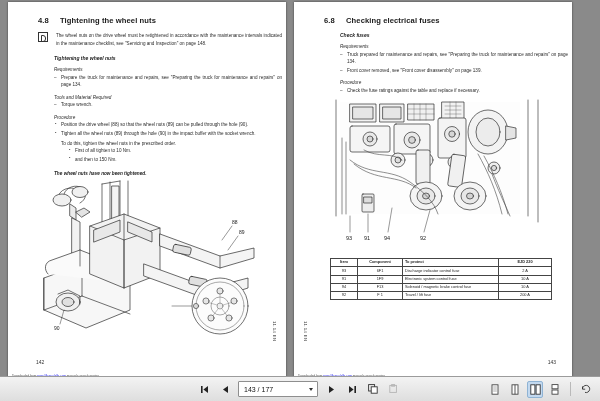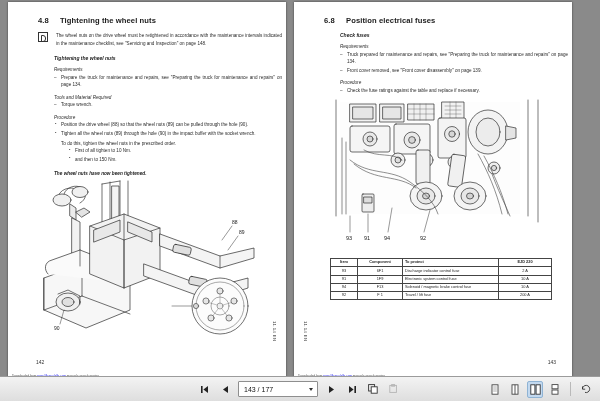--- a/index.html
+++ b/index.html
@@ -347,21 +347,21 @@
       <div class="page-no">142</div>
       <div class="edge-code">11.14 EN</div>
       <div class="watermark"><span>Downloaded from </span><a href="#">www.Manualslib.com</a><span> manuals search engine</span></div>
     </div>
 
     <div class="page" id="page-right">
       <div class="page-inner">
 
         <div class="sec-head">
           <span class="sec-num">6.8</span>
-          <span class="sec-title">Position electrical fuses</span>
+          <span class="sec-title">Checking electrical fuses</span>
         </div>
 
         <div class="sub-head tight">Check fuses</div>
 
         <div class="label-it">Requirements</div>
         <ul class="dash">
           <li>Truck prepared for maintenance and repairs, see "Preparing the truck for maintenance and repairs" on page 134.</li>
           <li>Front cover removed, see "Front cover disassembly" on page 139.</li>
         </ul>
 

